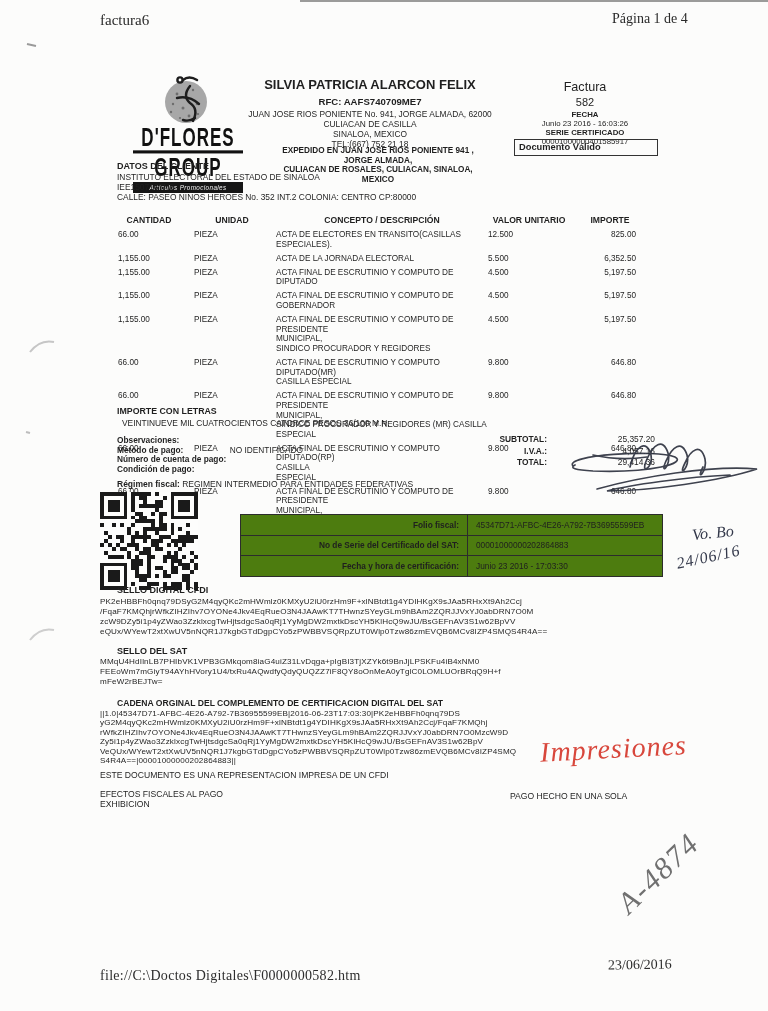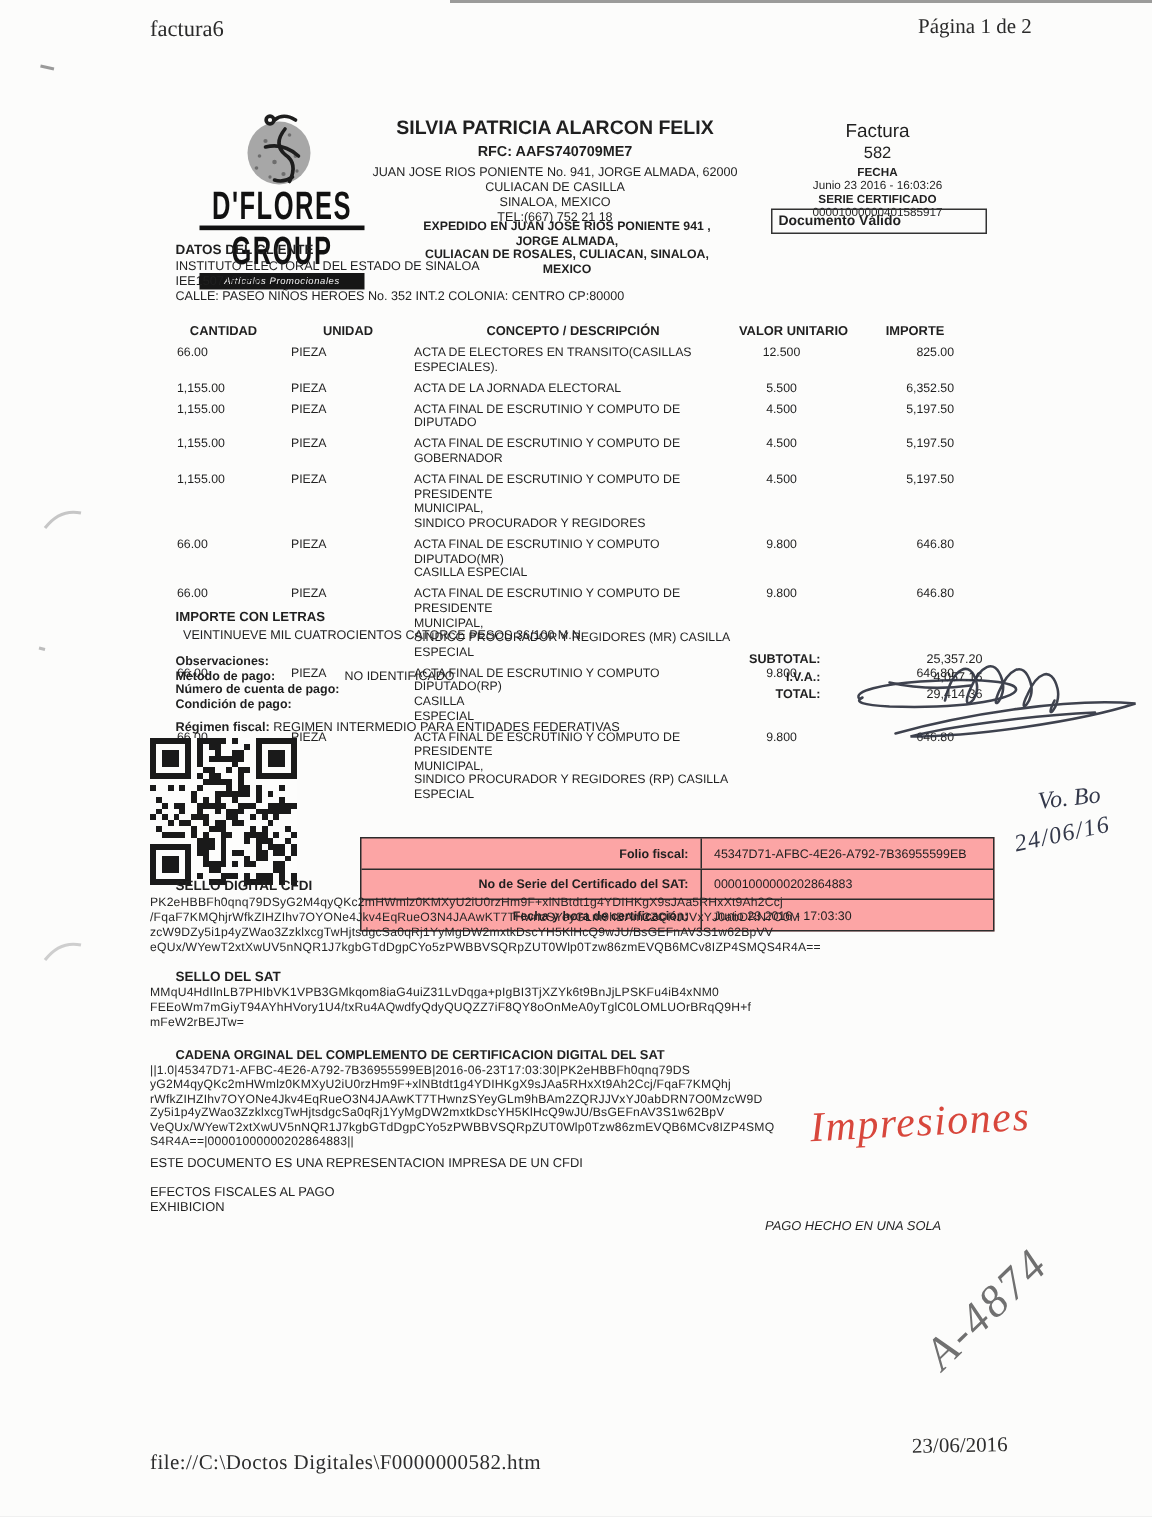--- a/index.html
+++ b/index.html
@@ -15,24 +15,24 @@
              font-size:17px;color:#111;border-bottom:2px solid #111;line-height:17px;text-align:center;}
   .logo-tagbar{background:#161616;color:#f3f3f3;font-size:6.3px;font-style:italic;
                text-align:center;padding:1.5px 0 2px;letter-spacing:.4px;}
   
   .items-head,.irow{display:grid;grid-template-columns:78px 88px 212px 82px 80px;}
   .items-head > div{font-weight:bold;font-size:8.6px;text-align:center;}
   .irow{margin-bottom:4.5px;font-size:8.2px;line-height:9.6px;}
   .irow .cant{padding-left:8px;}
   .irow .unid{padding-left:6px;}
   .irow .conc{white-space:pre-line;}
-  .irow .val{text-align:center;padding-right:16px;}
+  .irow .val{text-align:left;padding-right:16px;}
   .irow .imp{text-align:right;padding-right:14px;}
   
-  .cert{border:1.5px solid #2c2c2c;background:#fca5a5;margin-top:44px;}
+  .cert{border:1.5px solid #2c2c2c;background:#4d7c0f;}
   .crow{display:flex;height:19.5px;align-items:center;}
   .crow + .crow{border-top:1.4px solid #2c2c2c;}
   .crow .lbl{width:227px;font-weight:bold;font-size:8.3px;text-align:right;padding-right:8px;
              border-right:1.4px solid #2c2c2c;height:100%;display:flex;align-items:center;justify-content:flex-end;box-sizing:border-box;}
   .crow .val{padding-left:8px;font-size:8.3px;}
   .sello{font-size:8.1px;line-height:10px;letter-spacing:.15px;word-break:break-all;white-space:pre-line;color:#262626;}
   .hand{color:#33384a;}
   .badge{border:1.4px solid #333;height:15px;line-height:15px;padding-left:4px;font-weight:bold;font-size:9.3px;}
   .tot-row{display:flex;height:11.5px;font-size:8.4px;}
   .tot-row .tl{flex:0 0 92px;text-align:right;font-weight:bold;}
@@ -46,21 +46,21 @@
 
   <svg class="abs" style="left:0;top:0;width:768px;height:1011px;pointer-events:none" viewBox="0 0 768 1011">
     <rect x="300" y="0" width="468" height="2" fill="#3a3a3a" opacity="0.5"></rect>
     <path d="M30 352 q 10 -13 24 -10" stroke="#c6c6c6" stroke-width="2" fill="none"></path>
     <path d="M30 640 q 10 -13 24 -10" stroke="#cecece" stroke-width="2" fill="none"></path>
     <line x1="27" y1="44" x2="36" y2="46" stroke="#9a9a9a" stroke-width="2"></line>
     <line x1="26" y1="432" x2="30" y2="433" stroke="#bdbdbd" stroke-width="2"></line>
   </svg>
 
   <div class="abs serif" style="left:100px;top:12px;font-size:15px;color:#2a2a2a;">factura6</div>
-  <div class="abs serif" style="left:612px;top:11px;font-size:14px;color:#2a2a2a;">Página 1 de 2</div>
+  <div class="abs serif" style="left:612px;top:11px;font-size:14px;color:#2a2a2a;">Página 1 de 4</div>
 
   <div class="abs" style="left:133px;top:74px;width:110px;">
     <svg style="margin:0 auto;" width="70" height="52" viewBox="0 0 70 52">
       <circle cx="33" cy="28" r="21" fill="#a7a7a7"></circle>
       <g fill="#6d6d6d">
         <circle cx="24" cy="20" r="1.4"></circle>
           <circle cx="40" cy="16" r="1.2"></circle>
           <circle cx="30" cy="34" r="1.5"></circle>
         <circle cx="44" cy="30" r="1.3"></circle>
           <circle cx="20" cy="30" r="1.2"></circle>
@@ -480,21 +480,21 @@
 rWfkZIHZIhv7OYONe4Jkv4EqRueO3N4JAAwKT7THwnzSYeyGLm9hBAm2ZQRJJVxYJ0abDRN7O0MzcW9D
 Zy5i1p4yZWao3ZzklxcgTwHjtsdgcSa0qRj1YyMgDW2mxtkDscYH5KlHcQ9wJU/BsGEFnAV3S1w62BpV
 VeQUx/WYewT2xtXwUV5nNQR1J7kgbGTdDgpCYo5zPWBBVSQRpZUT0Wlp0Tzw86zmEVQB6MCv8IZP4SMQ
 S4R4A==|00001000000202864883||</div>
 
   <div class="abs" style="left:100px;top:770px;font-size:8.6px;">ESTE DOCUMENTO ES UNA REPRESENTACION IMPRESA DE UN CFDI</div>
   <div class="abs" style="left:100px;top:789px;font-size:8.6px;line-height:10px;">
     <div>EFECTOS FISCALES AL PAGO</div>
     <div>EXHIBICION</div>
   </div>
-  <div class="abs" style="left:510px;top:812px;font-size:8.6px;font-style:italic;">PAGO HECHO EN UNA SOLA</div>
+  <div class="abs" style="left:510px;top:791px;font-size:8.6px;">PAGO HECHO EN UNA SOLA</div>
 
   <svg class="abs" style="left:535px;top:425px;pointer-events:none;" width="233" height="165" viewBox="0 0 233 165">
     <g stroke="#2e3340" stroke-width="1.7" fill="none" stroke-linecap="round" opacity="0.92">
       <path d="M 38 41 C 28 30, 122 24, 140 32 C 152 38, 118 48, 58 46 C 40 45, 34 43, 40 40"></path>
       <path d="M 58 30 q 26 6 54 2"></path>
       <path d="M 95 42 C 100 20, 112 14, 116 30 C 119 42, 104 52, 112 34 C 118 20, 128 12, 133 28 C 137 40, 124 52, 131 36 C 137 22, 147 14, 152 30 C 156 42, 142 54, 150 38 C 156 24, 166 18, 170 34 C 173 46, 160 58, 168 42"></path>
       <path d="M 62 64 C 105 52, 175 40, 222 44 C 185 56, 115 66, 72 66 C 95 60, 150 52, 195 50"></path>
     </g>
   </svg>
   <div class="abs hand" style="left:692px;top:524px;font-size:16px;font-style:italic;transform:rotate(-6deg);font-family:'Liberation Serif',serif;">Vo. Bo</div>

